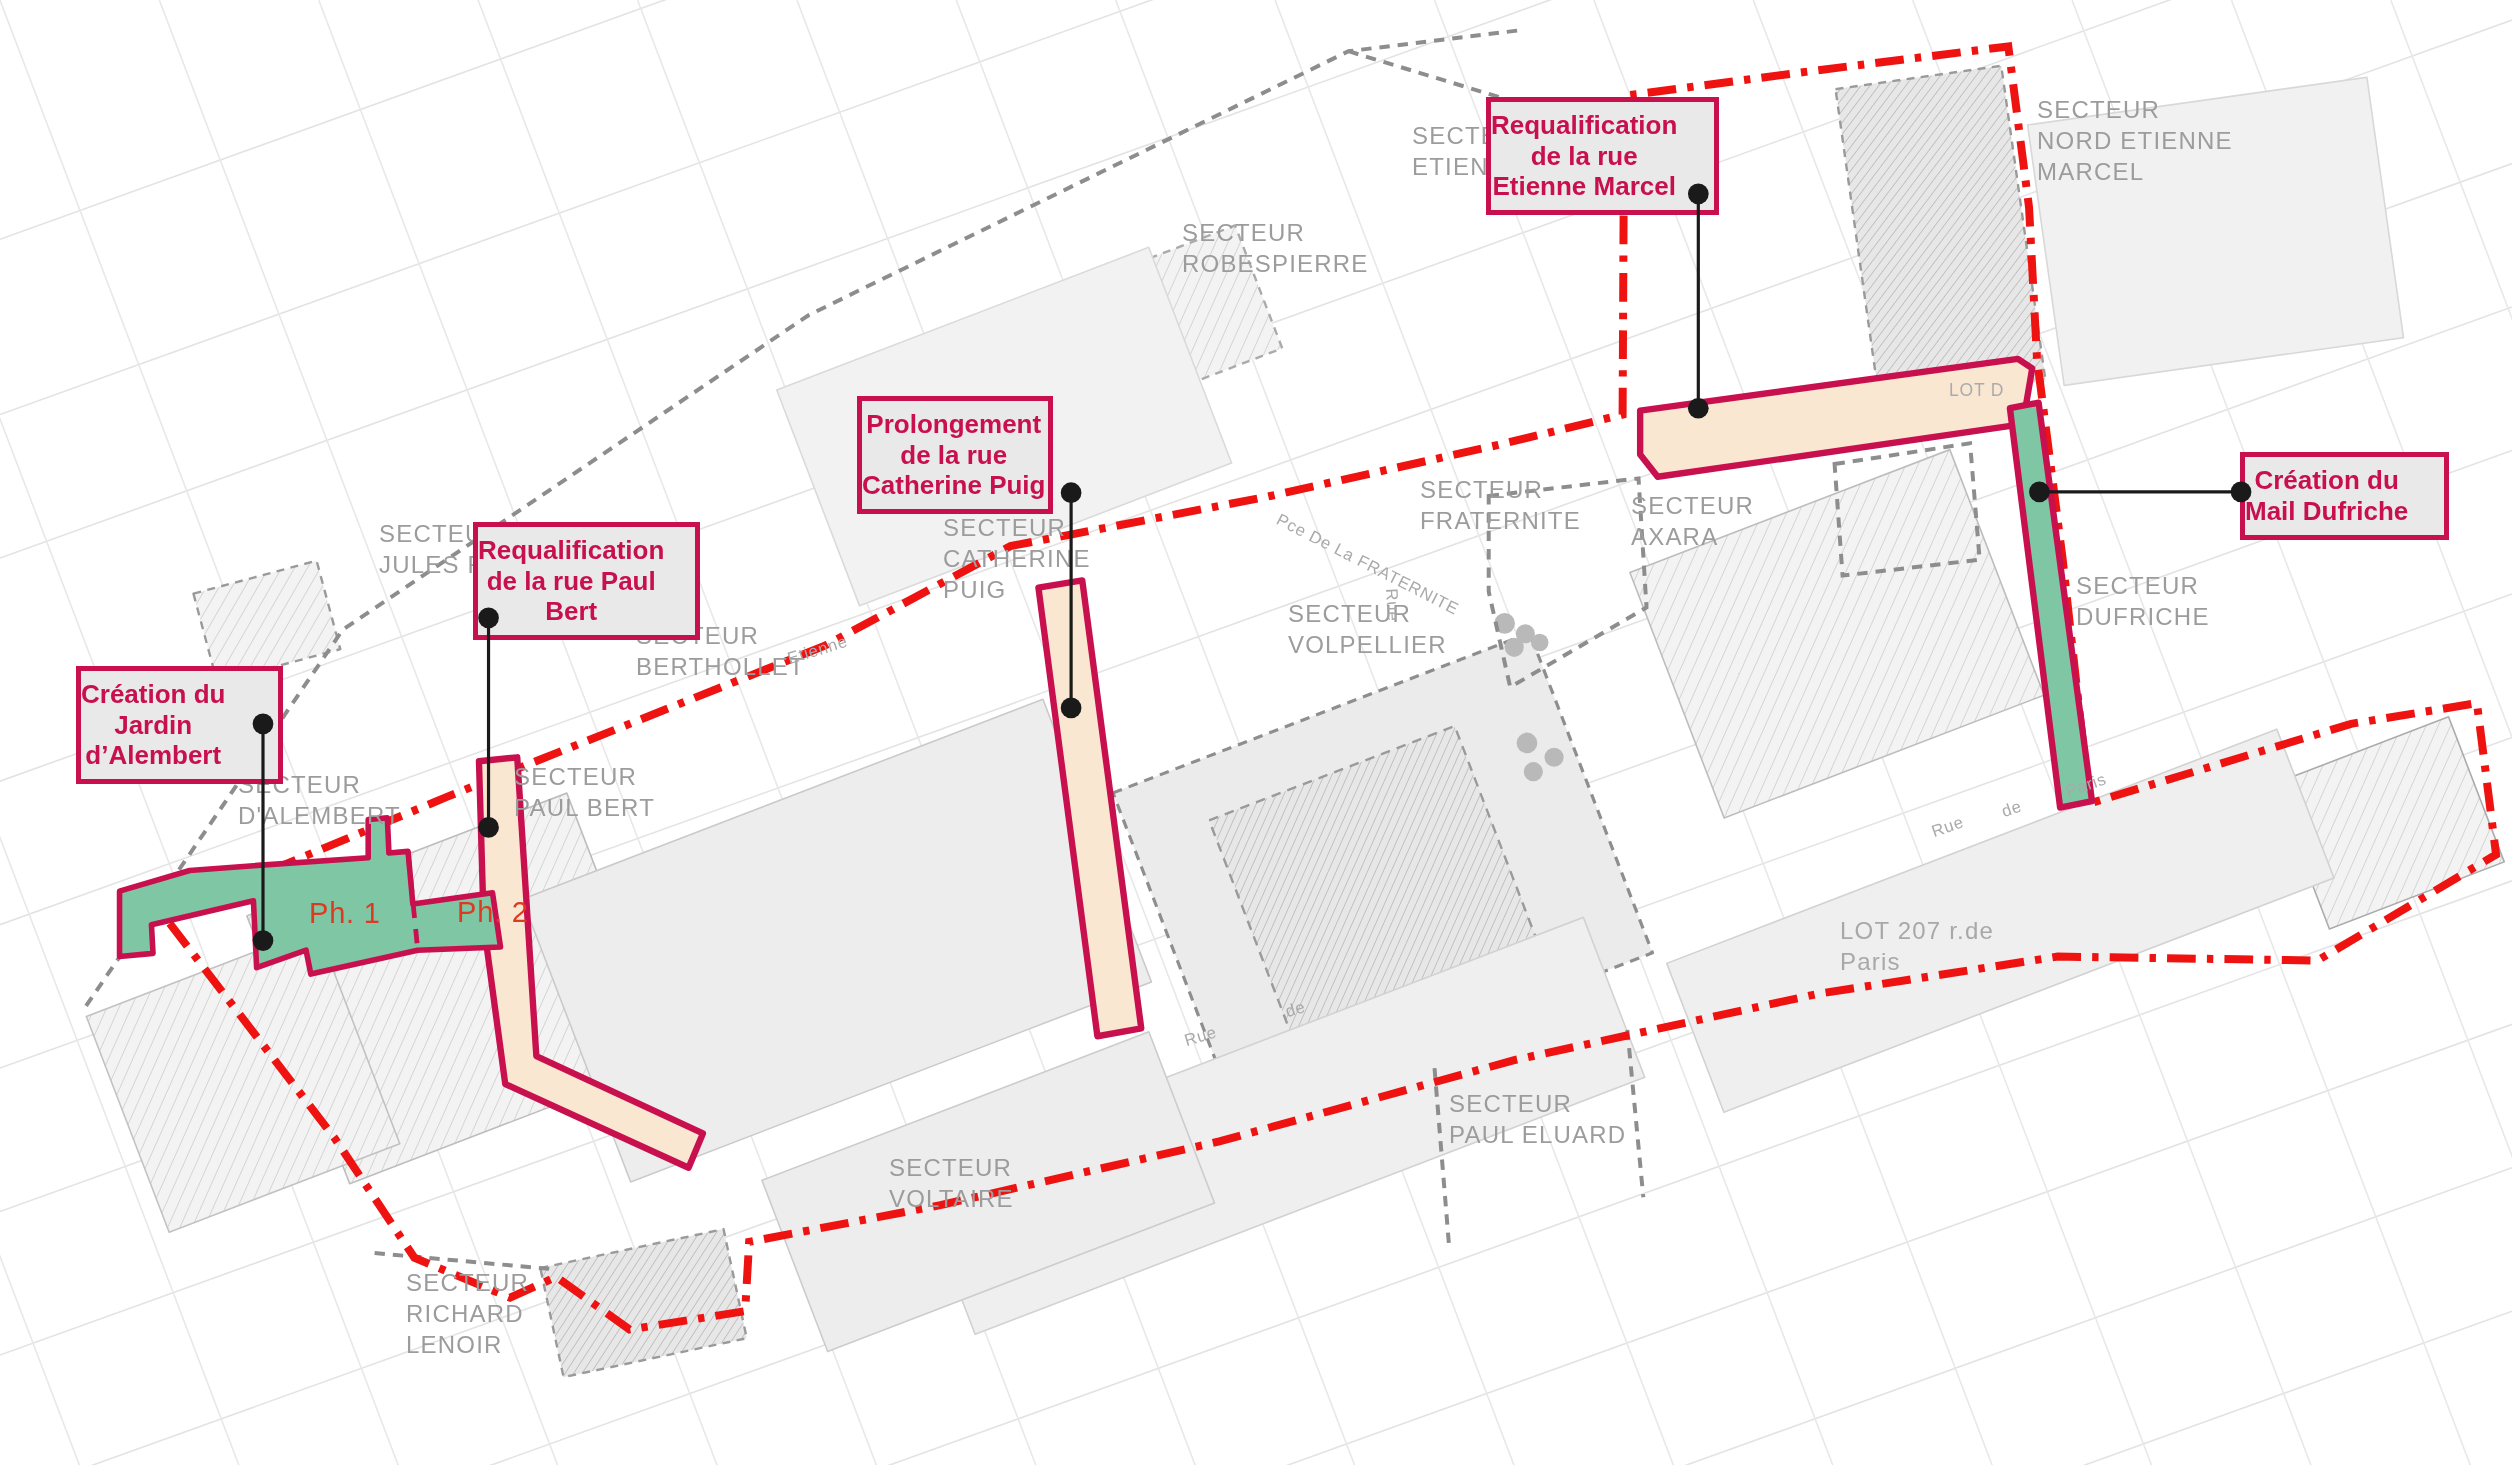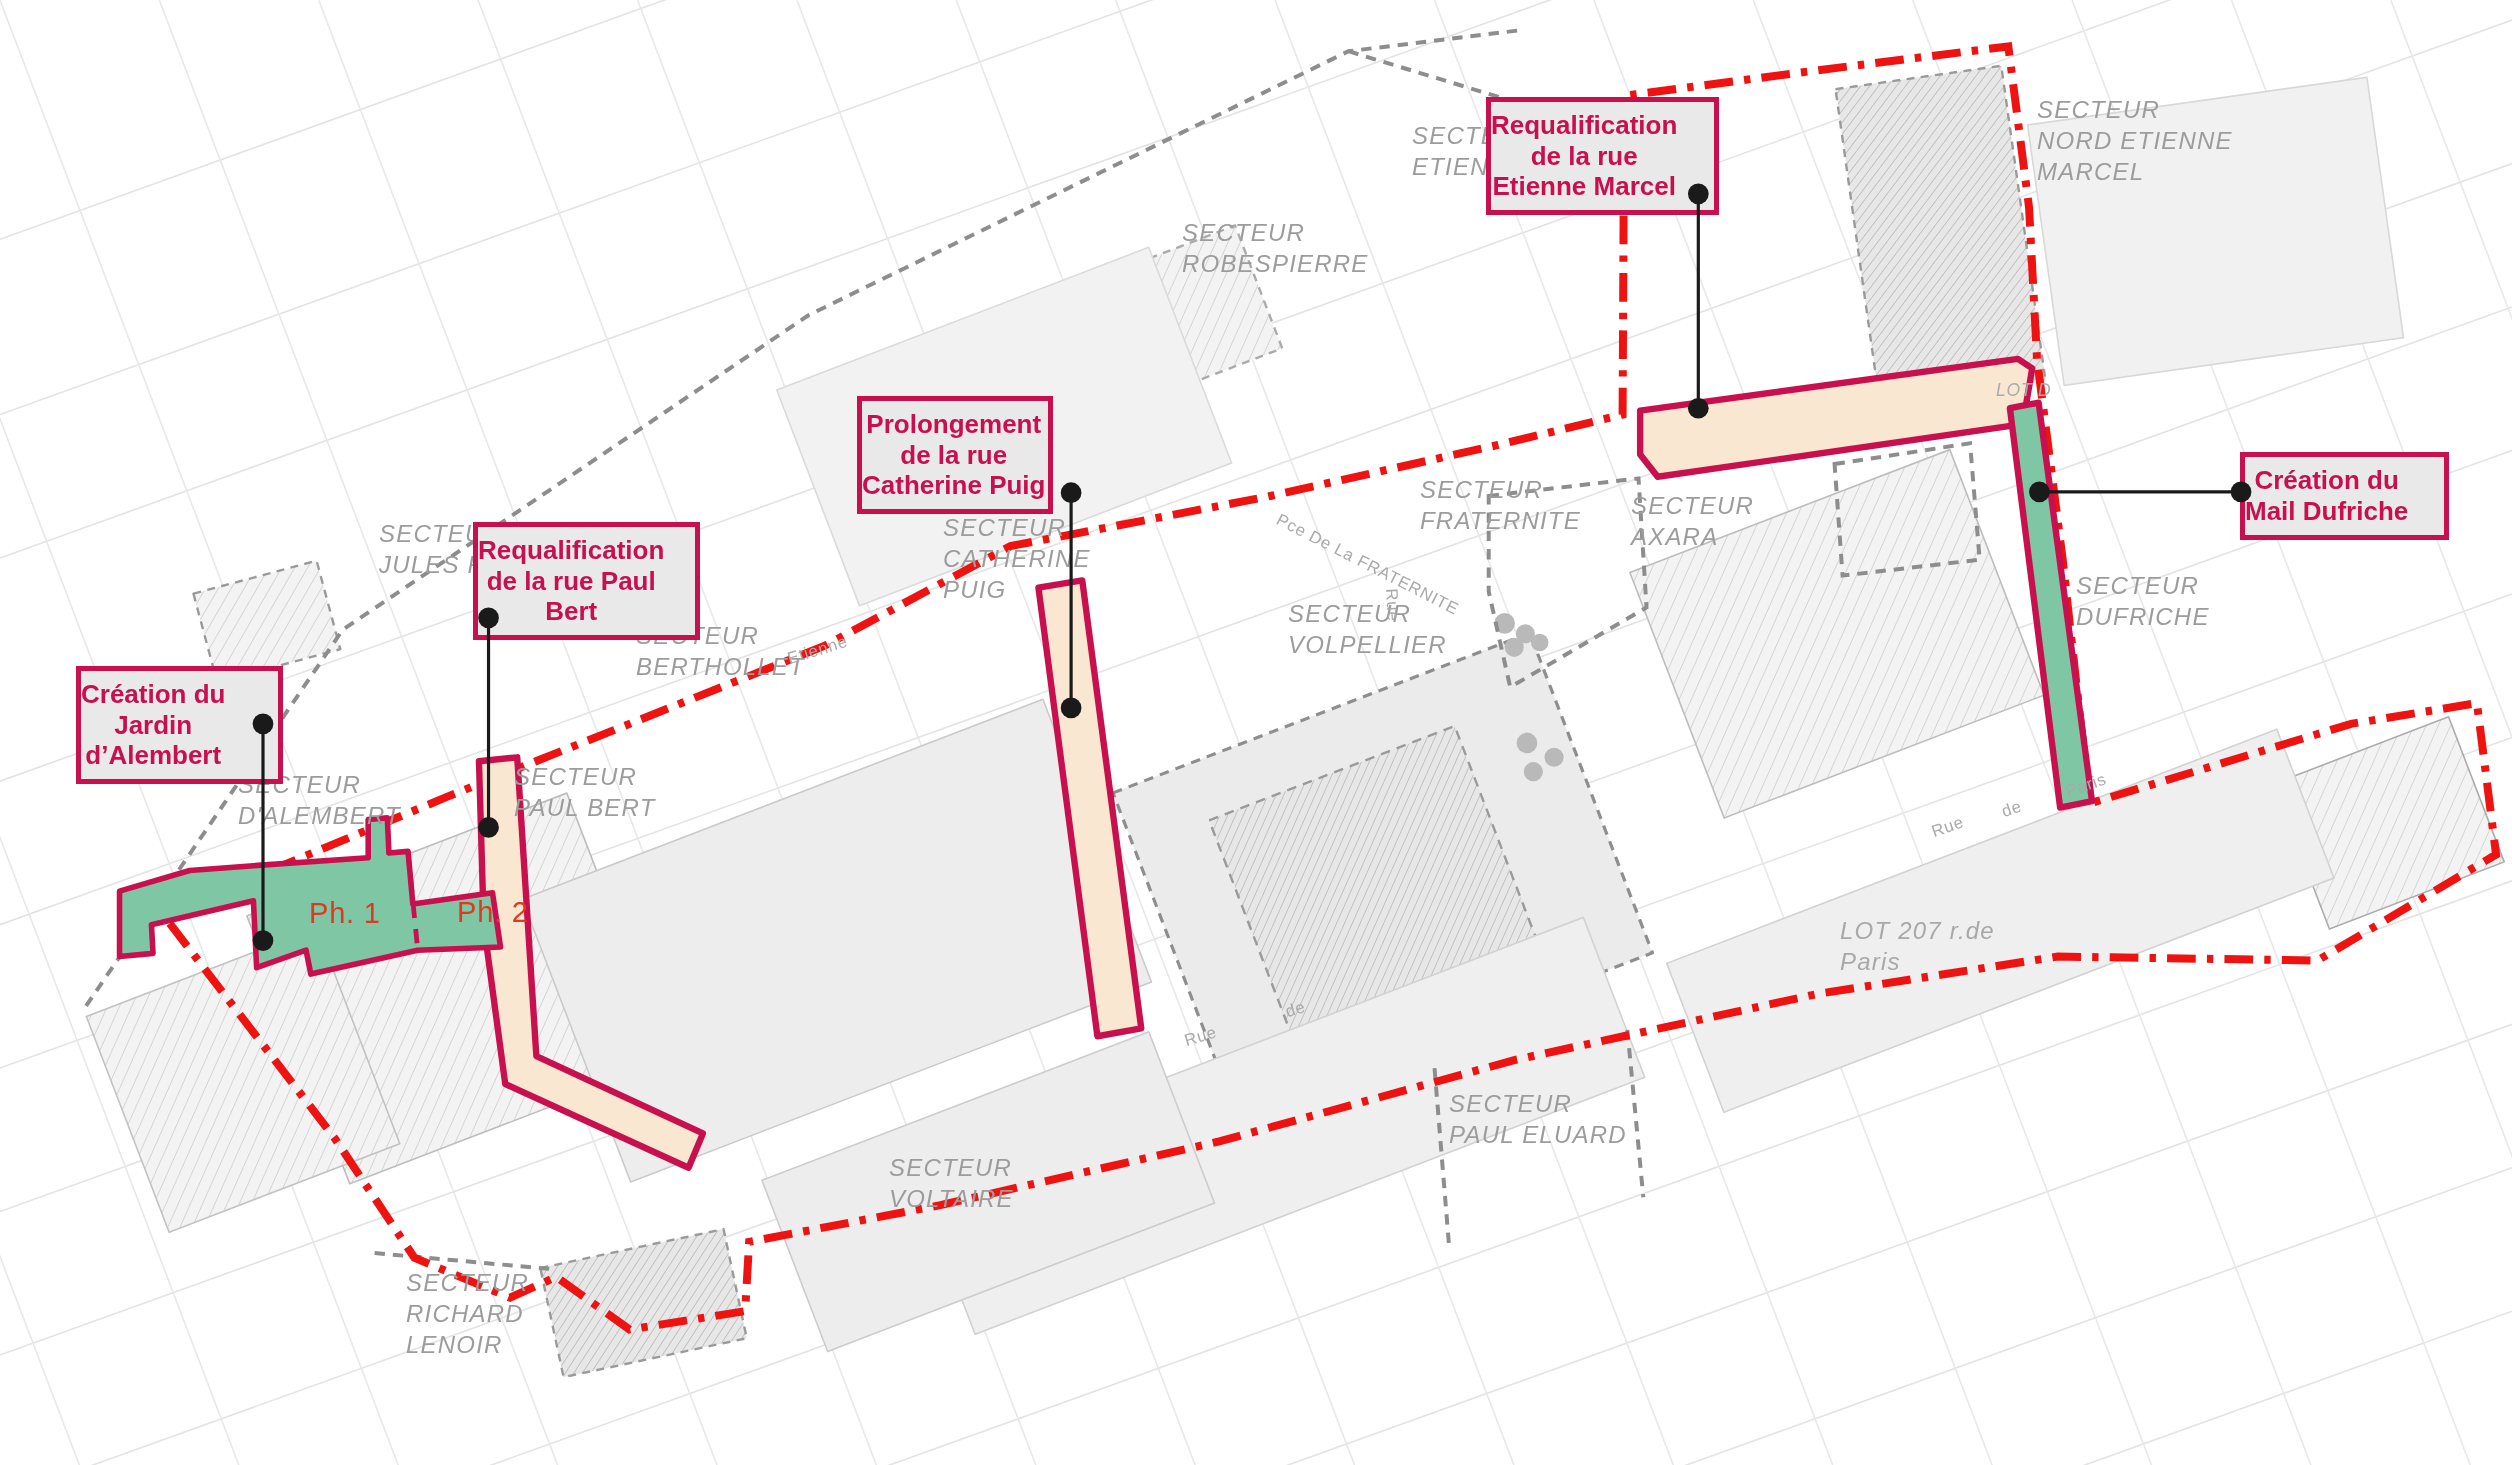--- a/index.html
+++ b/index.html
@@ -3,24 +3,24 @@
 <meta charset="utf-8">
 <style>
   html,body{margin:0;padding:0;background:#ffffff;}
   #stage{
     position:relative;width:2512px;height:1466px;overflow:hidden;
     background:#ffffff;font-family:"Liberation Sans", sans-serif;
   }
   #basemap{position:absolute;left:0;top:0;z-index:0;}
   .sector{
     position:absolute;z-index:5;color:#9c9c9c;font-size:24px;line-height:1.3;
-    letter-spacing:1.2px;white-space:pre-line;font-weight:400;font-style:italic;
+    letter-spacing:1.2px;white-space:pre-line;font-weight:400;
   }
   .lot{color:#a8a8a8;}
-  .small-lot{font-size:17.5px;letter-spacing:0.8px;color:#ababab;margin-left:47px;}
+  .small-lot{font-size:17.5px;letter-spacing:0.8px;color:#ababab;}
   .street{
     position:absolute;z-index:5;color:#a9a9a9;font-size:16.7px;letter-spacing:0.8px;
     white-space:nowrap;transform-origin:left top;
   }
   .phase{
     position:absolute;z-index:6;color:#dd3a22;font-size:29px;letter-spacing:0.8px;
     white-space:nowrap;
     margin-left:28px;
   }
   .callout{

